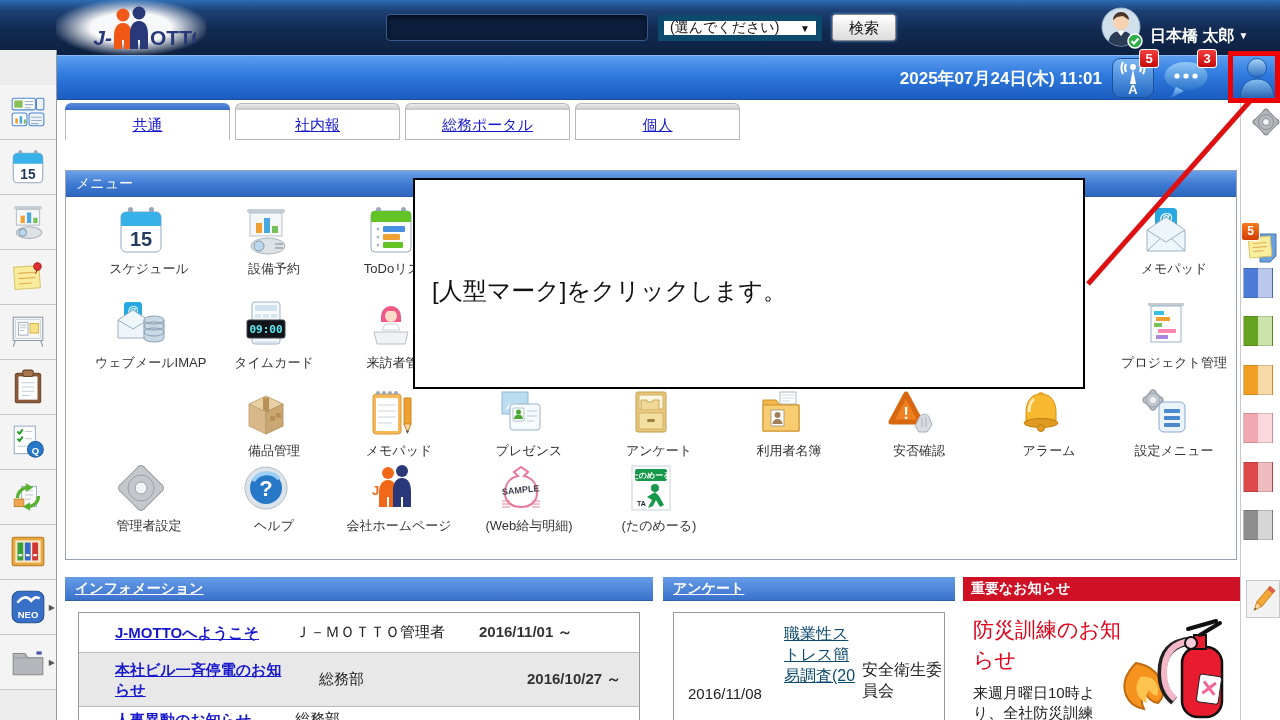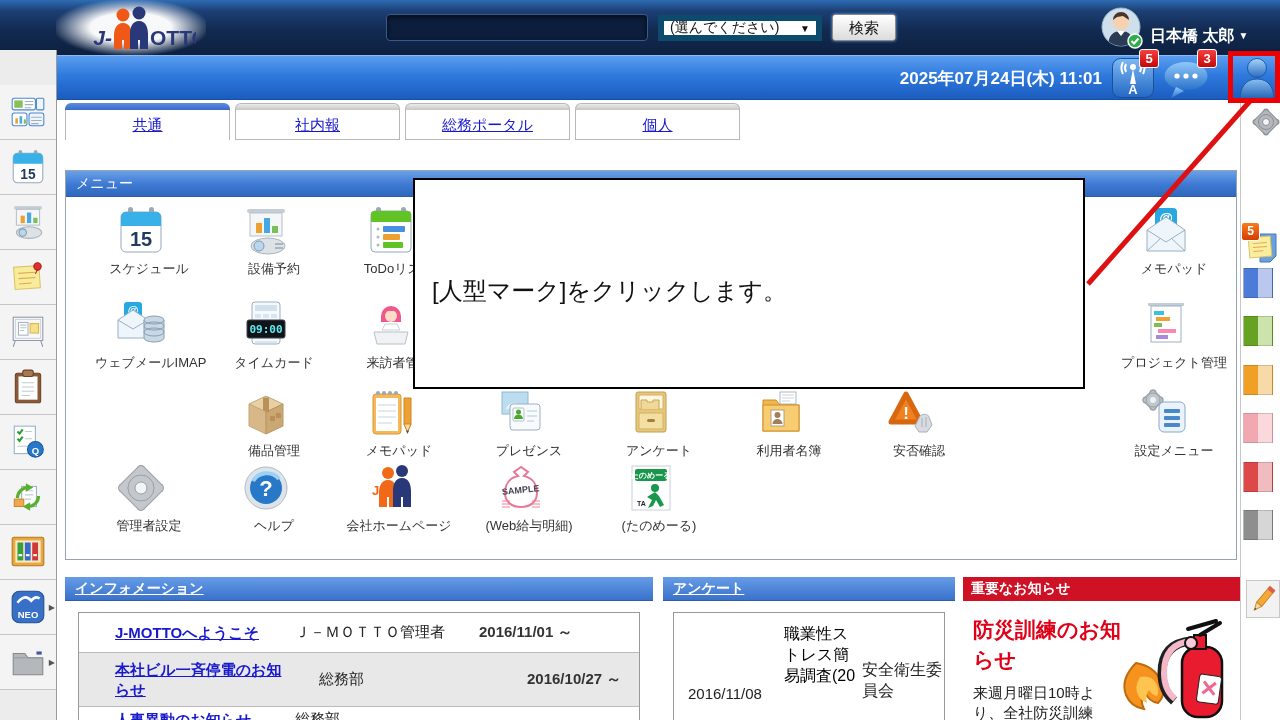--- a/index.html
+++ b/index.html
@@ -87,27 +87,27 @@
   .c-author { width:184px; display:flex; align-items:center; font-size:15px; color:#222; }
   .c-date { flex:1; display:flex; align-items:center; font-weight:bold; font-size:15px; color:#333; }
   .r1 { height:40px; } .r2 { height:54px; } .r3 { height:40px; align-items:flex-start; }
   .r3 .c-title, .r3 .c-author, .r3 .c-date { align-items:flex-start; padding-top:3px; }
 
   .sec-survey { left:663px; top:577px; width:292px; height:160px; }
   .survey-table { position:absolute; left:10px; top:35px; width:272px; height:120px; border:1px solid #999;
     background:#fff; display:flex; }
   .s-date { width:110px; padding:72px 0 0 14px; font-size:15px; color:#222; }
   .s-link { width:78px; padding-top:10px; font-size:16px; line-height:21px; }
-  .s-link a { color:#000000; }
+  .s-link a { color:#0c4a6e; text-decoration:underline; }
   .s-comm { flex:1; padding-top:46px; font-size:16px; line-height:21px; color:#222; }
 
   .sec-imp { left:963px; top:577px; width:277px; height:160px; }
   .imp-hd { height:24px; background:#cf1126; color:#fff; font-weight:bold; font-size:14px; line-height:23px; padding-left:8px; }
   .imp-title { position:absolute; left:10px; top:38px; width:160px; font-size:21px; line-height:30px;
-    font-weight:bold; color:#e00018; }
+    font-weight:normal; color:#e00018; }
   .imp-body { position:absolute; left:10px; top:106px; width:134px; font-size:15px; line-height:20px; color:#222; }
   .imp-art { position:absolute; left:142px; top:34px; width:132px; height:110px; }
 
   
   .rail-sep { left:1240px; top:100px; width:1px; height:620px; background:#c8c8c8; }
   .rail-note { left:1246px; top:228px; width:34px; height:36px; cursor:pointer; }
   .rail-badge { left:1241px; top:222px; width:19px; height:19px; background:linear-gradient(#f97b1c,#d33d06);
     border:1px solid #fff; border-radius:3px; color:#fff; font-size:12px; font-weight:bold; text-align:center;
     line-height:17px; z-index:5; }
   .rail-tab { left:1243px; width:30px; height:30px; border:1px solid rgba(0,0,0,.15); cursor:pointer; }
@@ -534,20 +534,30 @@
     <div class="lbl">利用者名簿</div>
   </div>
   <div class="mi" style="left:783px;top:215px">
     <svg viewBox="0 0 54 54">
       <path d="M22 8 L37 36 L7 36 Z" fill="#f08020" stroke="#d86810" stroke-width="5" stroke-linejoin="round"></path>
       <text x="22" y="33" font-size="17" font-weight="bold" fill="#fff" text-anchor="middle">!</text>
       <path d="M36 30 c4 -3 8 -2 9 1 l3 8 -5 7 h-8 l-4 -6 z" fill="#d8dce0" stroke="#a8b0b8"></path>
       <path d="M38 32 v9 M42 31 v10" stroke="#a8b0b8"></path>
     </svg>
     <div class="lbl">安否確認</div>
+  </div>
+  <div class="mi" style="left:913px;top:215px">
+    <svg viewBox="0 0 54 54">
+      <circle cx="27" cy="9" r="3" fill="#f0b030"></circle>
+      <path d="M27 8 c11 0 15 9 15 18 v9 H12 v-9 c0 -9 4 -18 15 -18 z" fill="#f8b830" stroke="#d89018"></path>
+      <path d="M20 13 c-4 3 -5 8 -5 13" stroke="#fde8b0" stroke-width="3" fill="none"></path>
+      <ellipse cx="27" cy="37" rx="17" ry="4.5" fill="#e09a20" stroke="#c08010"></ellipse>
+      <circle cx="27" cy="42" r="3.5" fill="#e09a20" stroke="#c08010"></circle>
+    </svg>
+    <div class="lbl">アラーム</div>
   </div>
   <div class="mi" style="left:1038px;top:215px">
     <svg viewBox="0 0 54 54">
       <g fill="#c0c6cc" stroke="#98a0a8">
         <rect x="11" y="4" width="6" height="20" rx="2"></rect>
         <rect x="4" y="11" width="20" height="6" rx="2"></rect>
         <rect x="6.5" y="6.5" width="15" height="15" rx="2" transform="rotate(45 14 14)"></rect>
         <circle cx="14" cy="14" r="7"></circle>
       </g>
       <circle cx="14" cy="14" r="3" fill="#eef2f4"></circle>

